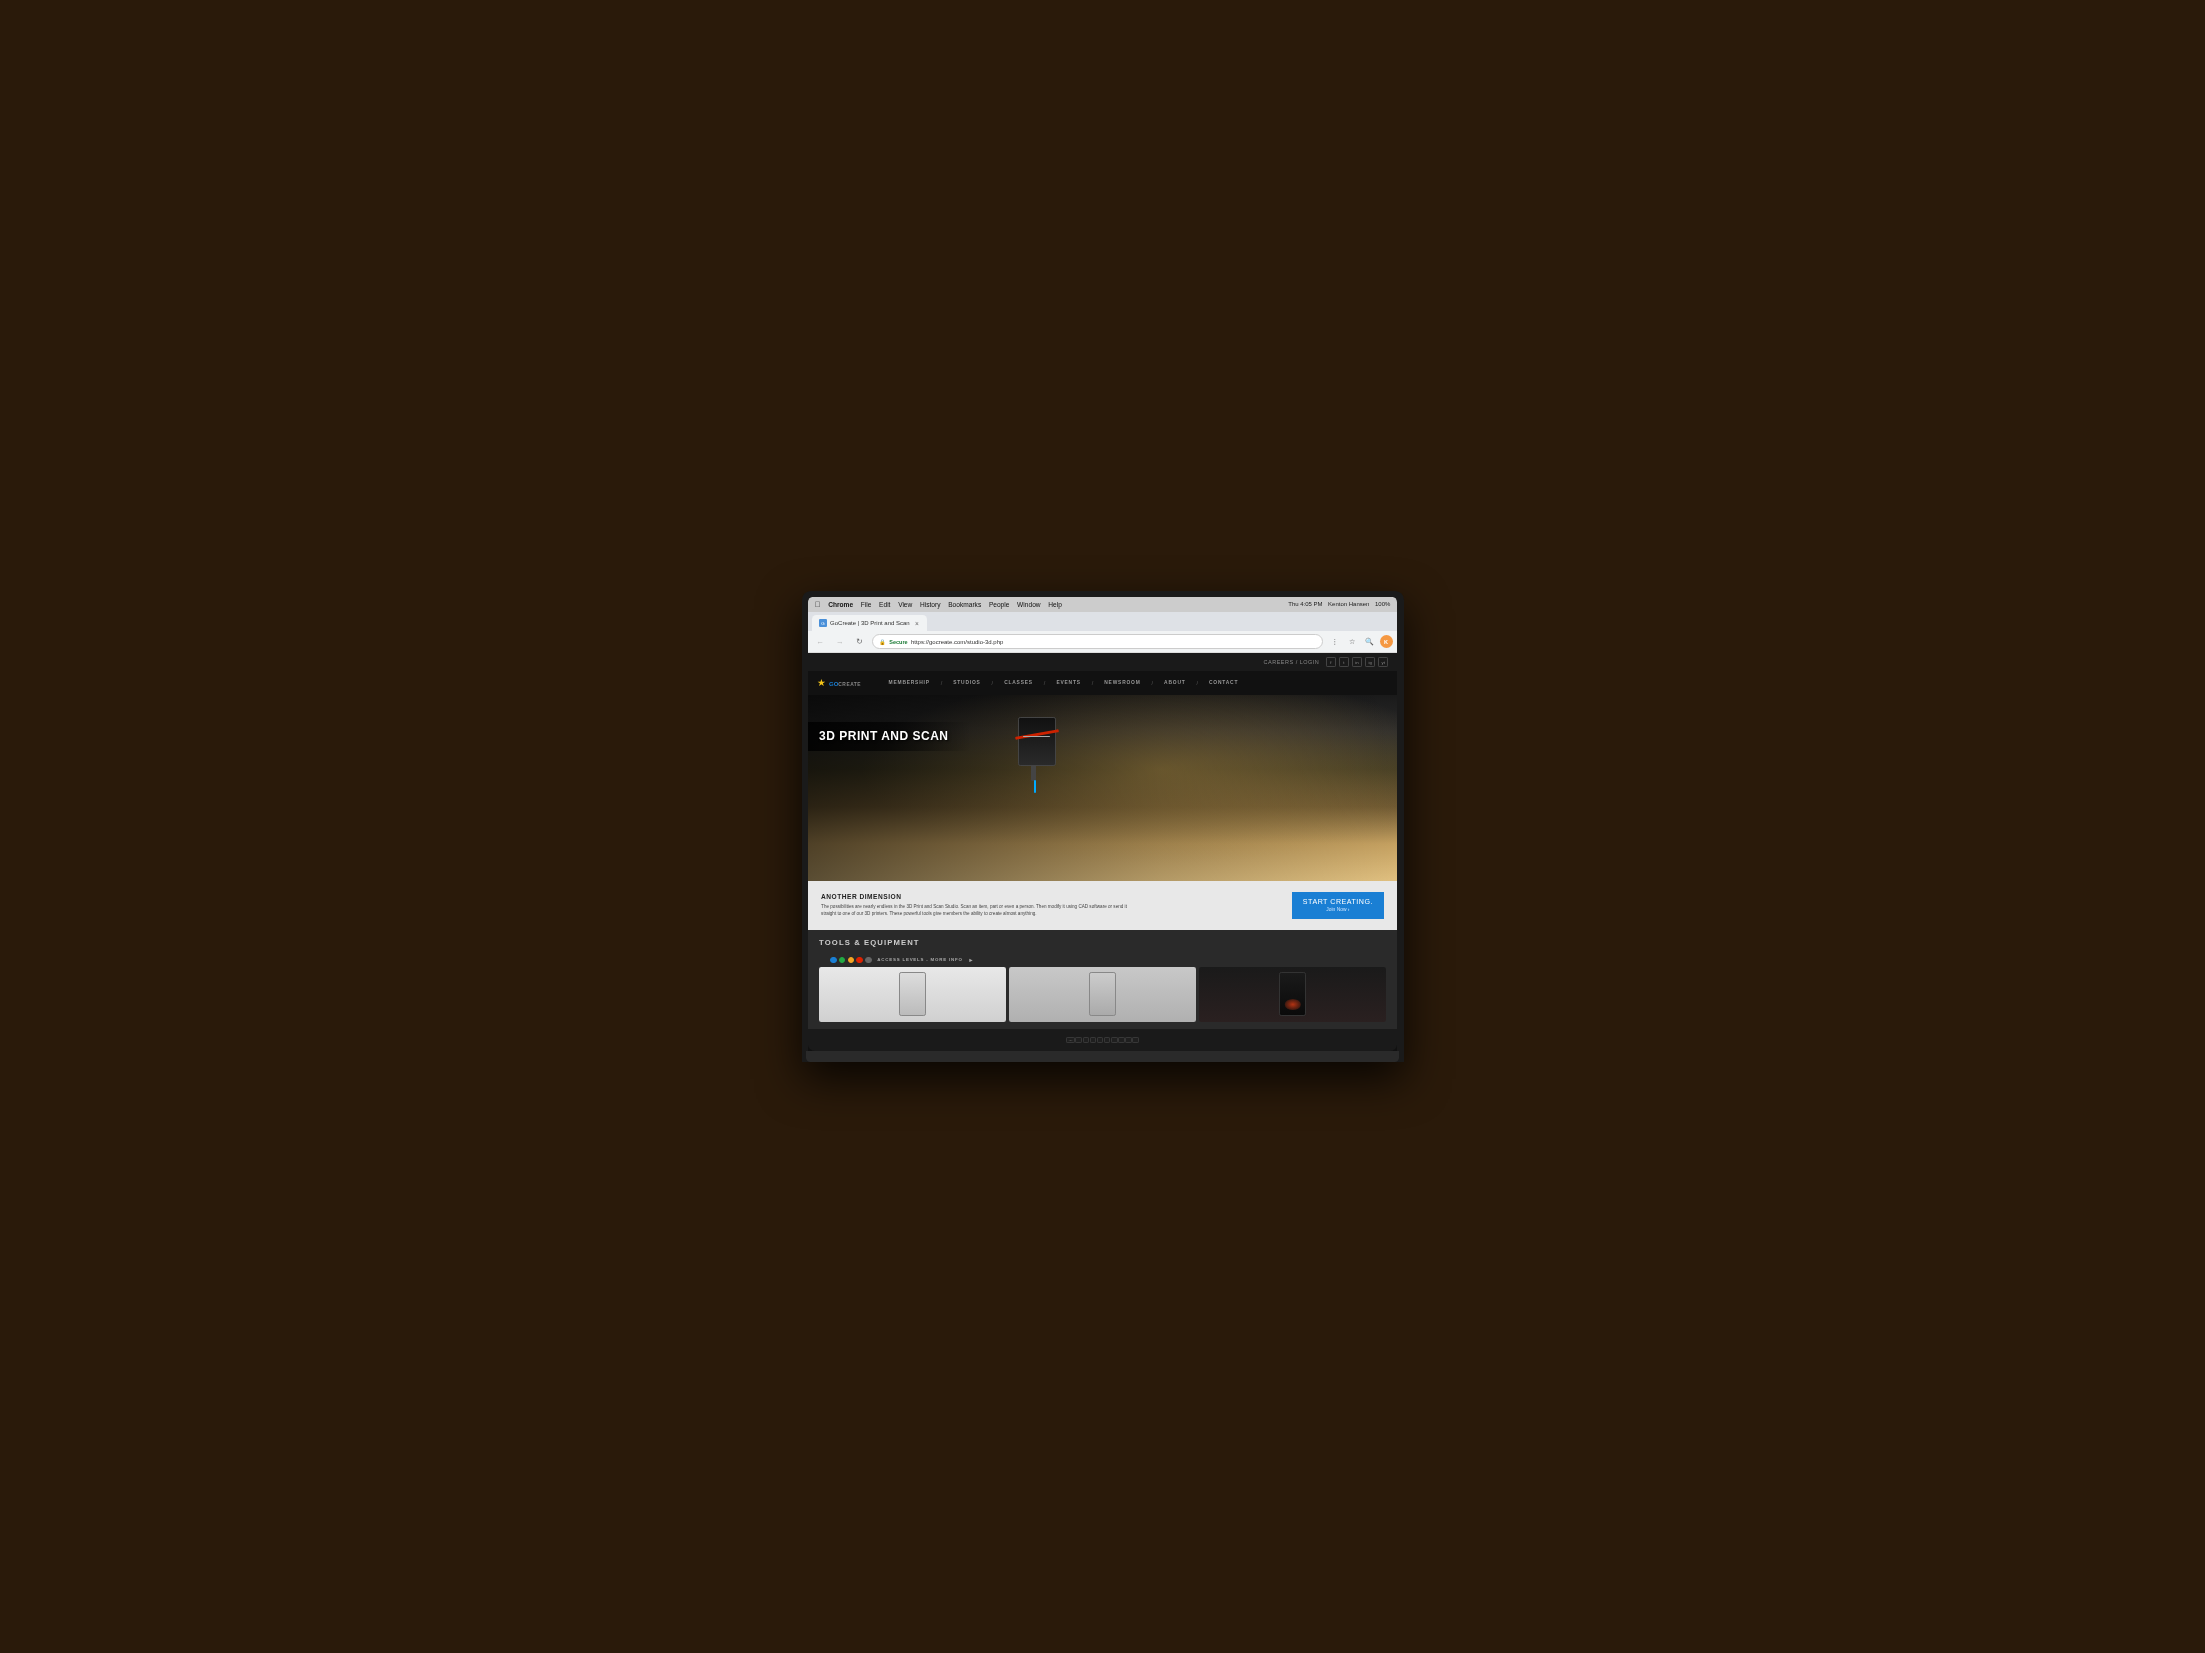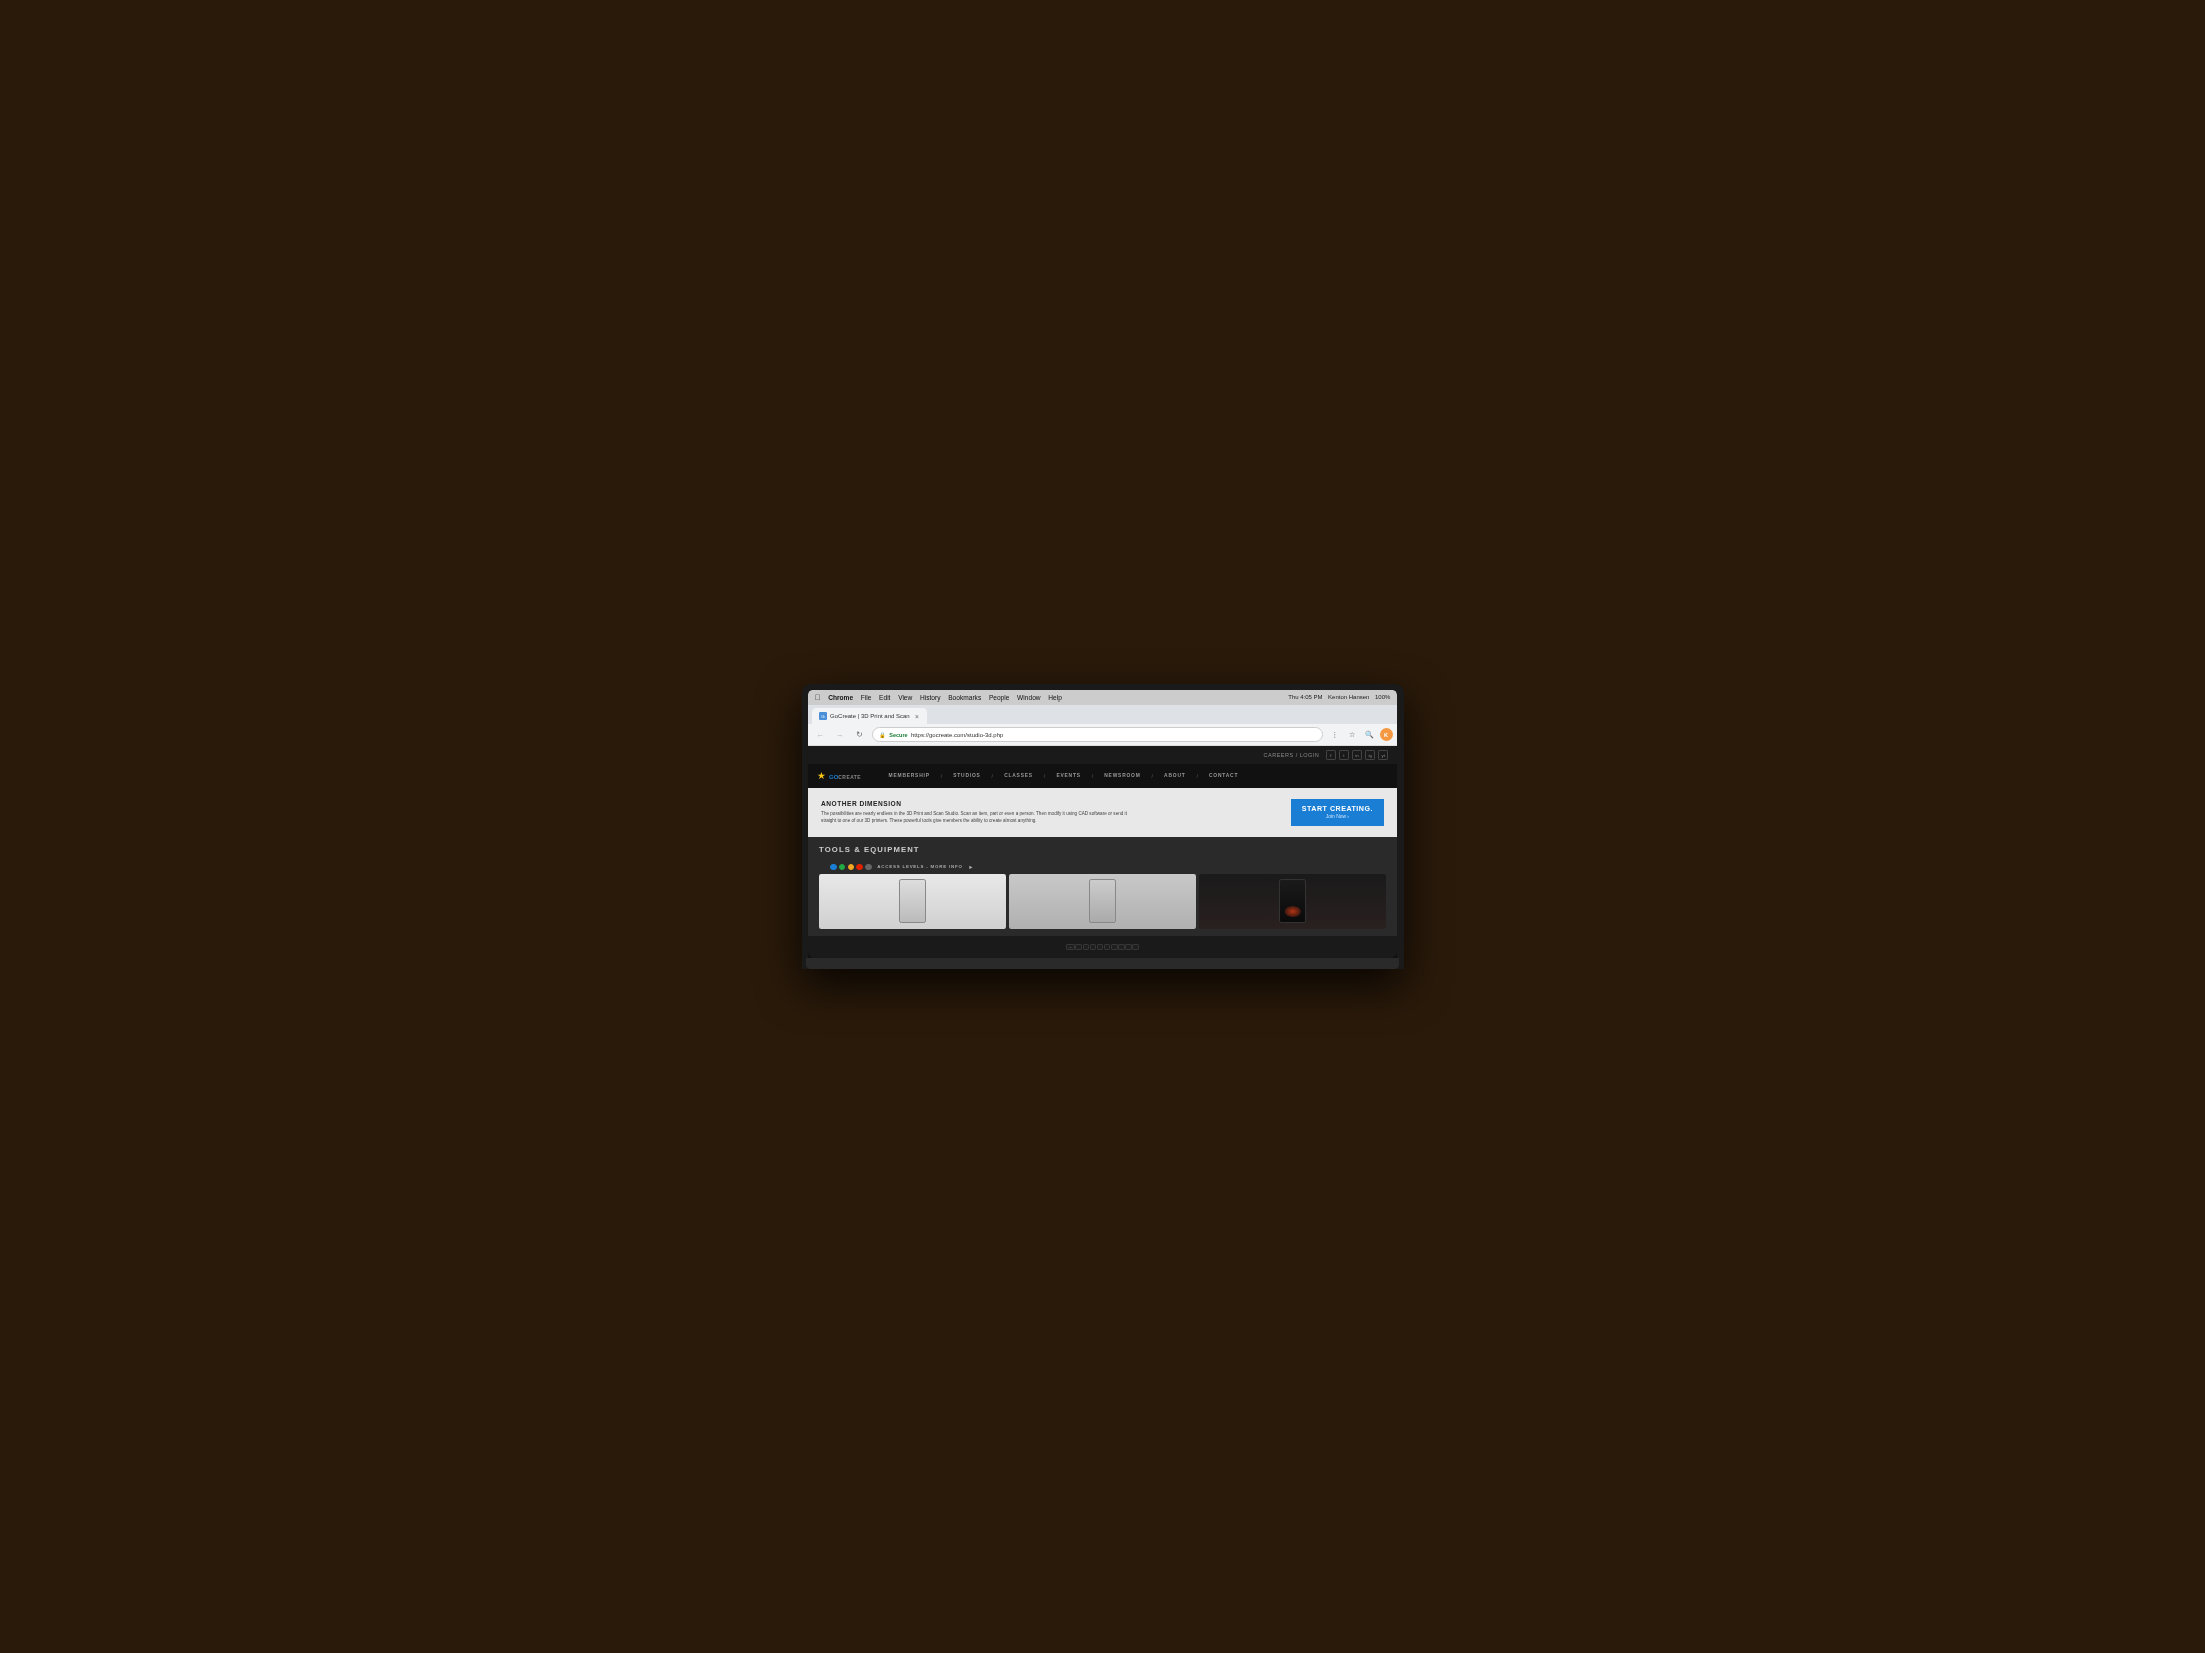--- a/index.html
+++ b/index.html
@@ -348,21 +348,21 @@
       background: #1a7fd4;
       color: white;
       padding: 6.6px 11px;
       border: none;
       cursor: pointer;
       min-width: 77px;
       text-align: center;
     }
     .cta-main-text {
       font-size: 7.1px;
-      font-weight: 700;
+      font-weight: 400;
       letter-spacing: 0.5px;
       text-transform: uppercase;
       display: block;
     }
     .cta-sub-text {
       font-size: 4.9px;
       color: #cce4ff;
       display: block;
       margin-top: 1.1px;
     }
@@ -575,20 +575,36 @@
           <span class="nav-separator">/</span>
           <a class="nav-link">EVENTS</a>
           <span class="nav-separator">/</span>
           <a class="nav-link">NEWSROOM</a>
           <span class="nav-separator">/</span>
           <a class="nav-link">ABOUT</a>
           <span class="nav-separator">/</span>
           <a class="nav-link">CONTACT</a>
         </div>
 
+        <div class="hero-section">
+          <div class="hero-3d-printer"></div>
+          <div class="hero-overlay"></div>
+
+          <div style="position:absolute; top:11px; left:30%; width:109px; height:109px;">
+            <div style="position:absolute; top:11px; left:33px; width:38px; height:49px; background:linear-gradient(to bottom,#111,#2a2a2a); border-radius:2.2px; border:0.5px solid #444;"></div>
+            <div style="position:absolute; top:27px; left:30px; width:44px; height:2.7px; background:#cc2200; border-radius:1.1px; transform:rotate(-10deg);"></div>
+            <div style="position:absolute; top:30px; left:38px; width:27px; height:1.6px; background:#aaa; border-radius:1.1px;"></div>
+            <div style="position:absolute; top:59px; left:46px; width:5.5px; height:16.4px; background:#444; border-radius:0 0 1.6px 1.6px;"></div>
+            <div style="position:absolute; top:74px; left:49px; width:2.2px; height:13.7px; background:#00aaff; border-radius:1.1px;"></div>
+          </div>
+
+          <div class="hero-title-box">
+            <h1 class="hero-title">3D PRINT AND SCAN</h1>
+          </div>
+        </div>
 
         <div class="info-section">
           <div class="info-text-block">
             <div class="info-heading">ANOTHER DIMENSION</div>
             <p class="info-body">The possibilities are nearly endless in the 3D Print and Scan Studio. Scan an item, part or even a person. Then modify it using CAD software or send it straight to one of our 3D printers. These powerful tools give members the ability to create almost anything.</p>
           </div>
           <button class="cta-button">
             <span class="cta-main-text">START CREATING.</span>
             <span class="cta-sub-text">Join Now ›</span>
           </button>

